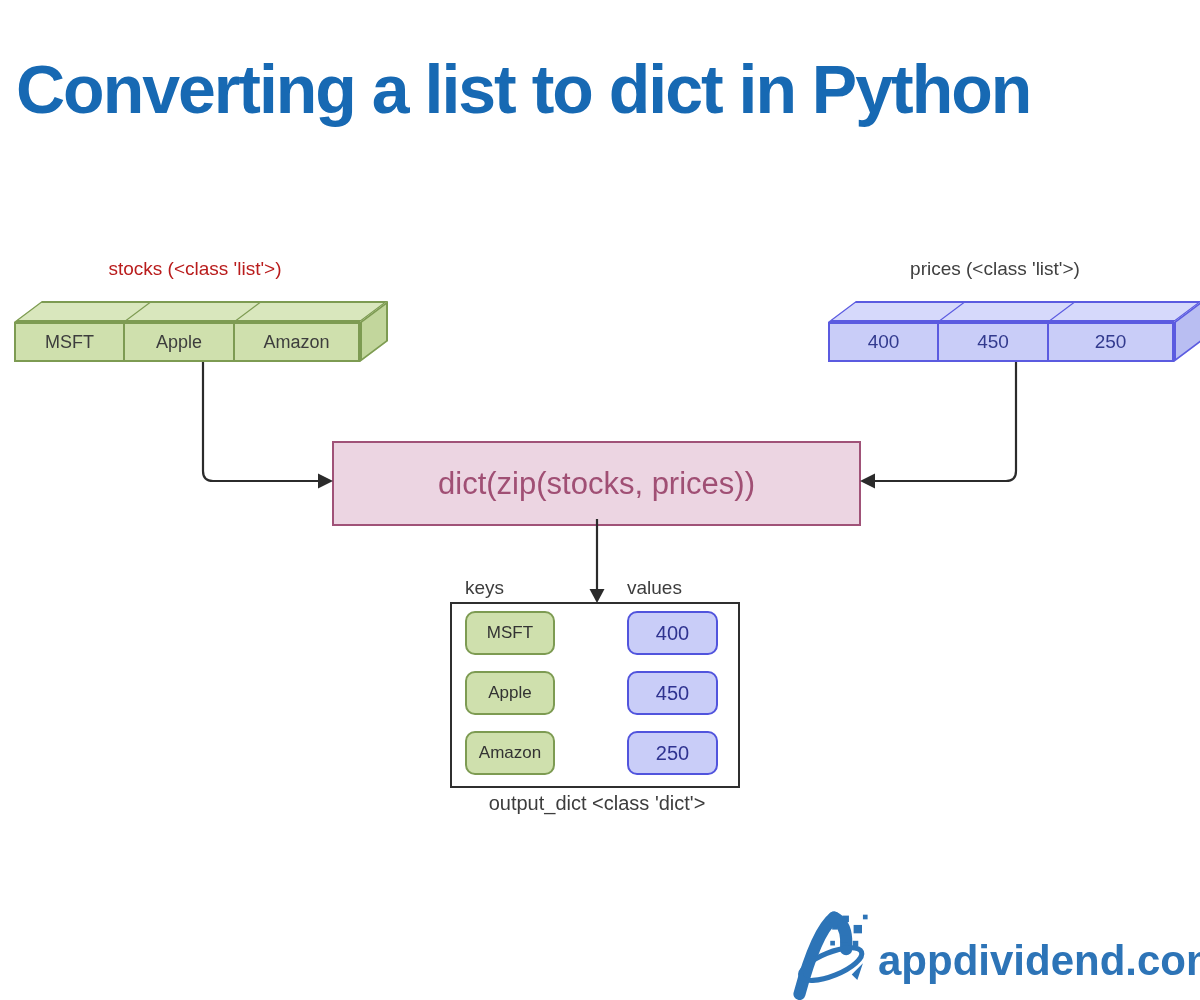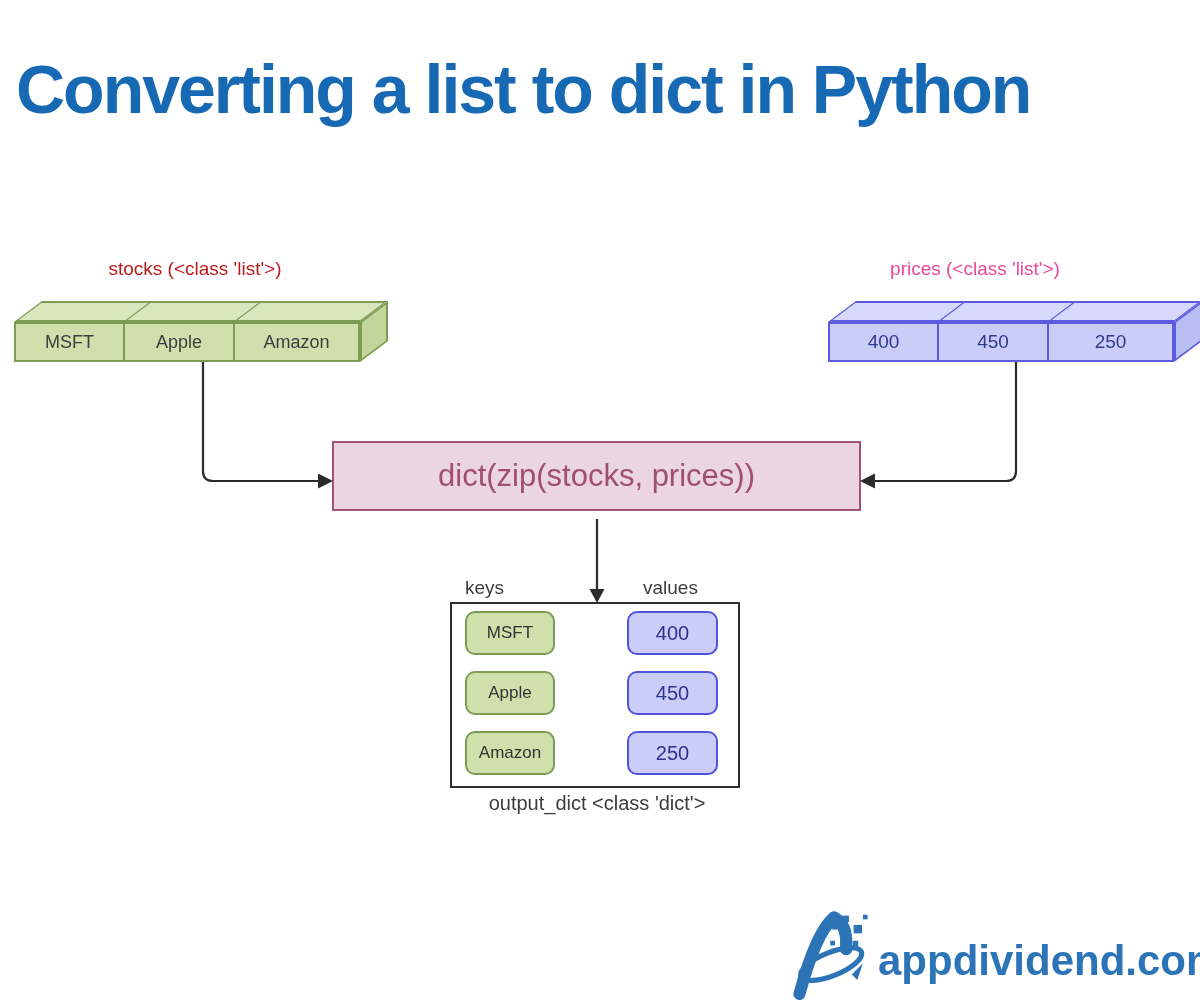--- a/index.html
+++ b/index.html
@@ -10,21 +10,21 @@
   .abs{position:absolute;}
   
   .title{
     left:16px;top:50px;width:1170px;
     font-size:68px;font-weight:bold;letter-spacing:-2px;
     color:#1769b3;white-space:nowrap;
   }
   
   .list-label{top:258px;width:390px;text-align:center;font-size:19px;}
   .stocks-label{left:0;color:#b91c1c;}
-  .prices-label{left:780px;color:#ec4899;}
+  .prices-label{left:800px;color:#404040;}
   
   .face{box-sizing:border-box;display:flex;}
   .front{top:322px;width:346px;height:40px;border:2px solid;}
   .topface{top:301px;width:346px;height:21px;border:2px solid;
     transform:skewX(-53.13deg);transform-origin:bottom left;}
   .sideface{top:322px;width:28px;height:40px;border:2px solid;
     transform:skewY(-36.87deg);transform-origin:top left;}
   .green .front{background:#cfe0ad;border-color:#7d9b52;}
   .green .topface{background:#d9e7bd;border-color:#7d9b52;}
   .green .sideface{background:#c2d69c;border-color:#7d9b52;}
@@ -35,31 +35,31 @@
   .front .cell{font-size:18px;color:#3d3d3d;}
   .blue .front .cell{font-size:19px;color:#323a8e;}
   .cell.c1{flex:0 0 109px;border-right:2px solid;}
   .cell.c2{flex:0 0 110px;border-right:2px solid;}
   .cell.c3{flex:1 1 auto;}
   .green .cell{border-color:#7d9b52;}
   .blue .cell{border-color:#5b5be0;}
   .topface .cell{height:100%;}
   
   .opbox{
-    left:332px;top:441px;width:529px;height:70px;box-sizing:border-box;
+    left:332px;top:441px;width:529px;height:85px;box-sizing:border-box;
     background:#ecd5e2;border:2px solid #a05278;
     display:flex;align-items:center;justify-content:center;
     font-size:31px;color:#a04f74;
   }
   
   .dictbox{left:450px;top:602px;width:290px;height:186px;box-sizing:border-box;
     border:2px solid #2f2f2f;background:#ffffff;}
   .colhead{top:577px;text-align:left;font-size:19px;color:#3d3d3d;}
   .keys-head{left:465px;width:90px;}
-  .values-head{left:643px;width:91px;}
+  .values-head{left:627px;width:91px;}
   .kbox,.vbox{width:90px;height:44px;box-sizing:border-box;border-radius:10px;
     display:flex;align-items:center;justify-content:center;}
   .kbox{left:465px;background:#cfe0ad;border:2px solid #7d9b52;
     font-size:17px;color:#333333;}
   .vbox{left:627px;width:91px;background:#c9cdf8;border:2px solid #5154dd;
     font-size:20px;color:#2f3390;}
   .row0{top:611px;} .row1{top:671px;} .row2{top:731px;}
   .caption{left:420px;top:792px;width:354px;text-align:center;
     font-size:20px;color:#3d3d3d;}
   

